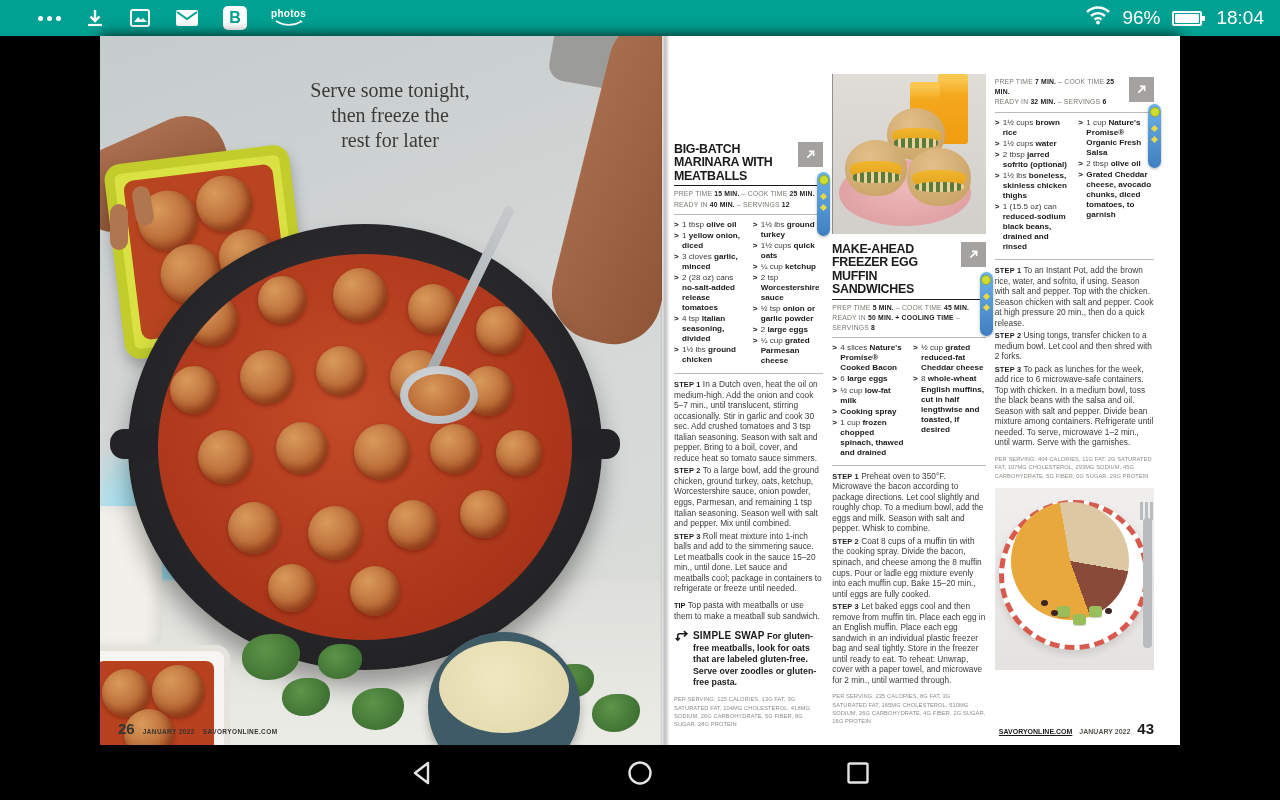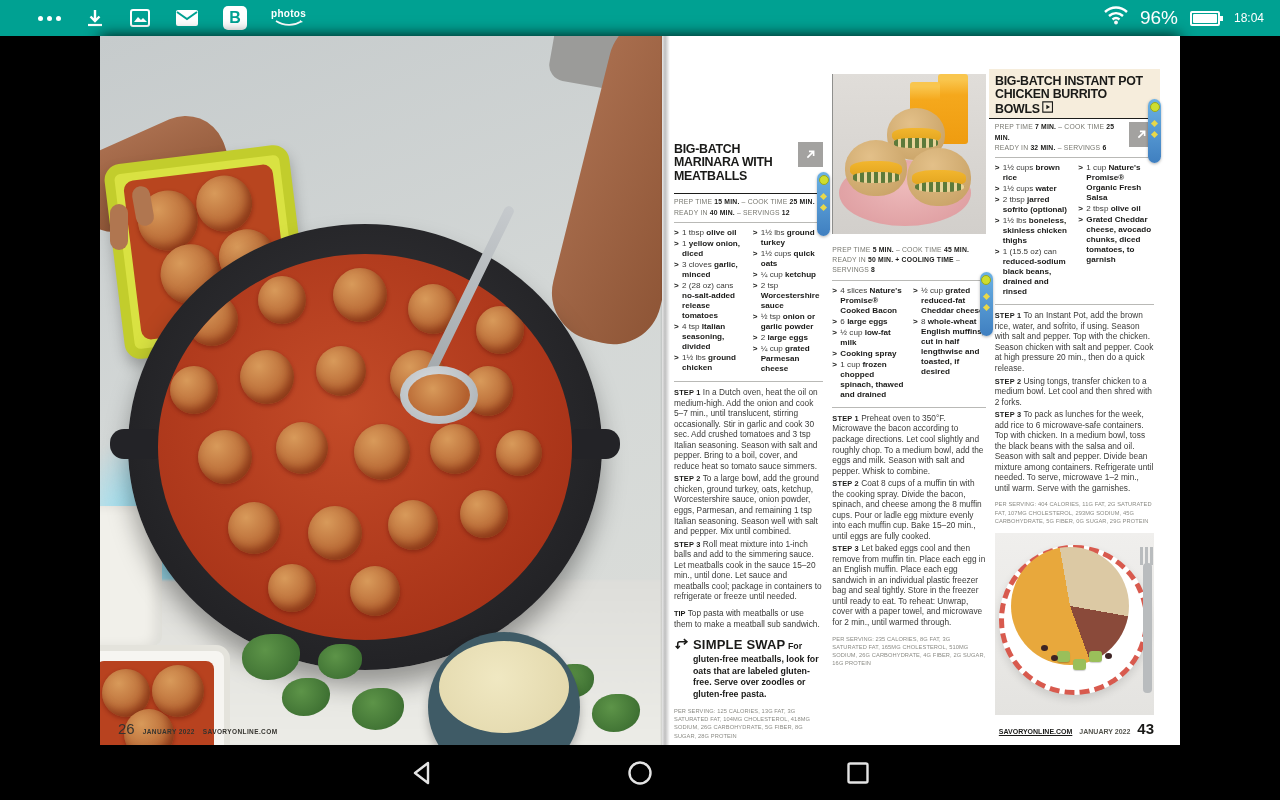--- a/index.html
+++ b/index.html
@@ -12,21 +12,21 @@
   .sb-left svg{display:block}
   .dots{display:flex;gap:4px}
   .dots i{width:5px;height:5px;border-radius:50%;background:#fff;display:block}
   .b-app{width:24px;height:24px;background:#fff;color:#00a192;border-radius:5px;font-weight:bold;font-size:16px;display:flex;align-items:center;justify-content:center;font-family:"Liberation Sans",sans-serif}
   .photos{display:flex;flex-direction:column;align-items:center;line-height:1}
   .photos i{font-style:normal;font-size:10px;font-weight:bold;letter-spacing:.3px}
   .sb-right{display:flex;align-items:center;gap:12px;font-size:19px}
   .batt{position:relative;width:30px;height:15px;border:2px solid #fff;border-radius:2px;margin-right:2px}
   .batt::after{content:"";position:absolute;right:-5px;top:3px;width:3px;height:5px;background:#fff}
   .batt i{position:absolute;inset:1px;background:#fff;display:block;border-radius:1px}
-  .sb-time{font-size:12px}
+  .sb-time{font-size:19px}
 
   
   .content{position:relative;height:709px;background:#000}
   .spread{position:absolute;left:100px;top:0;width:1080px;height:709px;display:flex;box-shadow:0 0 14px rgba(0,0,0,.9)}
   .page-left{position:relative;width:562px;height:709px;overflow:hidden;background:linear-gradient(160deg,#c6cbcc 0%,#d3d7d6 45%,#dcdeda 100%)}
   .page-right{position:relative;width:518px;height:709px;background:#fff;overflow:hidden}
   .gutter{position:absolute;left:560px;top:0;width:10px;height:709px;background:linear-gradient(90deg,rgba(0,0,0,0),rgba(0,0,0,.25),rgba(0,0,0,0));z-index:30;pointer-events:none}
 
   
   .blue-cloth{position:absolute;left:-40px;top:380px;width:280px;height:240px;background:radial-gradient(closest-side,#7fd2e8,#a9e0ee 65%,rgba(169,224,238,0));filter:blur(6px)}
@@ -45,21 +45,21 @@
   .pot-handle{position:absolute;width:56px;height:30px;background:#232327;border-radius:14px}
   .sauce{position:absolute;inset:30px;background:radial-gradient(circle at 45% 40%,#c34b28,#a83318 75%);border-radius:50%;overflow:hidden}
   .mb{position:absolute;border-radius:50%;background:radial-gradient(circle at 35% 30%,#d89a5a,#b3602e 72%);box-shadow:inset -4px -5px 8px rgba(110,25,8,.55),0 2px 4px rgba(80,15,5,.4)}
   .spoon-handle{position:absolute;left:360px;top:160px;width:10px;height:210px;background:linear-gradient(#c6cacd,#9fa5a9);transform:rotate(26deg);border-radius:5px;z-index:6}
   .spoon-head{position:absolute;left:300px;top:330px;width:78px;height:58px;background:radial-gradient(circle at 40% 35%,#d7dbde,#a9afb3);border-radius:50%;z-index:6}
   .spoon-head::after{content:"";position:absolute;inset:8px;background:radial-gradient(circle at 40% 35%,#d89a5a,#b3602e 75%);border-radius:50%}
   .leaf{position:absolute;border-radius:50% 40% 55% 45%;background:radial-gradient(circle at 40% 35%,#5d9448,#3c6e31 80%)}
   .parm{position:absolute;left:328px;top:596px;width:152px;height:150px;background:#3f5b66;border-radius:50%;box-shadow:0 6px 10px rgba(0,0,0,.25)}
   .parm-in{position:absolute;left:11px;right:11px;top:9px;height:92px;background:radial-gradient(circle at 45% 40%,#f0e8c2,#e0d5a8);border-radius:50%}
   .pg-foot-l{position:absolute;left:18px;bottom:8px;color:#35342f;display:flex;align-items:baseline;gap:8px;z-index:20}
-  .pg-foot-l .pgnum{font-size:15px;font-weight:normal}
+  .pg-foot-l .pgnum{font-size:15px;font-weight:bold}
   .pg-foot-l .ft{font-size:6.5px;font-weight:bold;letter-spacing:.4px}
 
   
   .cols{display:flex;gap:9px;padding:38px 26px 0 12px}
   .col{position:relative}
   .col1{width:150px}.col2{width:154px}.col3{width:160px}
   .vspace{height:68px}
   .photo{position:relative;overflow:hidden}
   .photo.egg{height:160px;margin-bottom:8px;border-left:1px solid #8f8f8d;padding-left:4px;background:linear-gradient(#dbd8d4,#cfccc8)}
   .egg-wall{position:absolute;inset:0;background:linear-gradient(#e0ddd9,#d2cfcb)}
@@ -70,21 +70,21 @@
   .muffin::after{content:"";position:absolute;left:12%;right:12%;top:58%;height:18%;background:repeating-linear-gradient(90deg,#5d7a3a 0 4px,#e8d49a 4px 7px);border-radius:40%}
   .photo.bowl{height:182px;margin-top:8px;background:linear-gradient(#f0efed,#e4e3e0)}
   .plate2{position:absolute;left:4px;top:12px;width:150px;height:150px;border-radius:50%;background:#fff;border:5px dashed #d85a4e;box-shadow:0 4px 8px rgba(0,0,0,.12)}
   .rice{position:absolute;left:16px;top:14px;width:118px;height:118px;border-radius:50%;background:conic-gradient(from 210deg,#e8a83c 0 140deg,#dcc9a4 140deg 250deg,#8a4a3a 250deg 310deg,#e8a83c 310deg 360deg)}
   .avoc{position:absolute;width:13px;height:11px;border-radius:3px;background:#9abf5a;box-shadow:0 1px 1px rgba(0,0,0,.2)}
   .bean{position:absolute;width:7px;height:6px;border-radius:50%;background:#3d2424}
   .fork{position:absolute;right:2px;top:30px;width:9px;height:130px;background:#b9bcbe;border-radius:4px}
   .fork::before{content:"";position:absolute;top:-16px;left:-3px;width:15px;height:18px;background:repeating-linear-gradient(90deg,#b9bcbe 0 3px,transparent 3px 5px)}
 
   .recipe{position:relative;font-size:8.3px;color:#3b3b39}
-  .r-head{display:flex;align-items:flex-start;gap:4px;border-bottom:1.6px solid #1c1c1a;padding-bottom:11px}
+  .r-head{display:flex;align-items:flex-start;gap:4px;border-bottom:1.6px solid #1c1c1a;padding-bottom:3px}
   .r-title{flex:1;font-size:13.2px;line-height:1.02;font-weight:800;color:#1a1a18;letter-spacing:-.3px;transform:scaleX(.94);transform-origin:left top}
   .cream .r-head{background:#f6eddc;margin:-5px -6px 0 -6px;padding:5px 6px 3px 6px}
   .share-btn{flex:0 0 auto;width:25px;height:25px;background:#a3a2a0;border:0;display:flex;align-items:center;justify-content:center;cursor:pointer}
   .share-btn svg{width:15px;height:15px}
   .play{display:inline-block;width:12px;height:12px;margin-left:2px;vertical-align:baseline}
   .prep-block{display:flex;align-items:flex-start;gap:4px;border-bottom:1px solid #b9b9b6;padding:3px 0 4px}
   .prep-lines{flex:1}
   .prep{font-size:6.8px;letter-spacing:.2px;color:#77776f;line-height:1.5}
   .prep .b{color:#1a1a18}
   .b{font-weight:bold;color:#1a1a18}
@@ -97,21 +97,21 @@
   .ing{position:relative;padding-left:8px;font-size:8.1px;line-height:1.24;margin-bottom:1px}
   .ing .gt{position:absolute;left:0;top:0;font-weight:bold;color:#1a1a18}
   .steps{padding-top:5px}
   .step{line-height:1.27;margin-bottom:2px}
   .step .b{font-size:7.4px;letter-spacing:.2px}
   .tip{margin-top:6px;line-height:1.3}
   .tip .b{font-size:7.4px}
   .swap{display:flex;gap:4px;margin-top:8px}
   .swap-ic{flex:0 0 auto;width:15px;height:15px}
   .swap-txt{font-weight:bold;color:#1a1a18;font-size:8.8px;line-height:1.3}
-  .swap-txt .b{font-size:13px;letter-spacing:.2px}
+  .swap-txt .b{font-size:10px;letter-spacing:.2px}
   .nutrition{margin-top:7px;font-size:5.7px;line-height:1.45;color:#8b8b85;letter-spacing:.1px;text-transform:uppercase}
 
   .banner{position:absolute;left:0;right:0;top:648px;text-align:center}
   .banner .tri{display:inline-block;width:0;height:0;border-left:4px solid transparent;border-right:4px solid transparent;border-top:6px solid #1a1a18;margin-bottom:3px}
   .banner .txt{font-size:8.6px;font-weight:800;letter-spacing:.6px;color:#1a1a18}
   .pg-foot-r{position:absolute;right:26px;bottom:8px;display:flex;align-items:baseline;gap:7px;color:#1a1a18}
   .pg-foot-r .site{font-size:7px;font-weight:bold;text-decoration:underline}
   .pg-foot-r .iss{font-size:7px;font-weight:bold;color:#55554f}
   .pg-foot-r .pgnum{font-size:15px;font-weight:bold}
 
@@ -237,20 +237,23 @@
         <div class="box-l">
             <div class="box-in" id="boxIn">
               <span class="mb" style="left: 6px; top: 8px; width: 48px; height: 48px;"></span>
               <span class="mb" style="left: 56px; top: 4px; width: 52px; height: 52px;"></span>
               <span class="mb" style="left: 28px; top: 48px; width: 50px; height: 50px;"></span>
             </div>
           </div>
         <div class="parm">
             <div class="parm-in"></div>
           </div>
+        <div class="caption">Serve some tonight,
+then freeze the
+rest for later</div>
         <div class="pg-foot-l">
           <span class="pgnum">26</span>
           <span class="ft">JANUARY 2022</span>
           <span class="ft">SAVORYONLINE.COM</span>
         </div>
       </section>
       <div class="gutter"></div>
 
       <section class="page-right">
         <div class="cols">
@@ -319,20 +322,28 @@
               <div class="egg-wall"></div>
               <div class="oj" style="right:18px;top:0;height:70px"></div>
               <div class="oj" style="right:46px;top:8px;height:60px"></div>
               <div class="plate"></div>
               <div class="muffin" style="left:54px;top:34px;width:58px;height:52px"></div>
               <div class="muffin" style="left:12px;top:66px;width:62px;height:56px"></div>
               <div class="muffin" style="left:74px;top:74px;width:64px;height:58px"></div>
             </div>
             <div id="r2">
                 <section class="recipe">
+                  <div class="r-head">
+                    <h3 class="r-title">MAKE-AHEAD FREEZER EGG MUFFIN SANDWICHES</h3>
+                    <button class="share-btn">
+                      <svg viewBox="0 0 24 24">
+                        <path d="M7 17 17 7M9.5 7H17v7.5" stroke="#fff" stroke-width="2.6" fill="none"></path>
+                      </svg>
+                    </button>
+                  </div>
                   <div class="prep-block">
                     <div class="prep-lines">
                       <p class="prep"><span>PREP TIME </span><span class="b">5 MIN.</span><span> – COOK TIME </span><span class="b">45 MIN.</span></p>
                       <p class="prep"><span>READY IN </span><span class="b">50 MIN. + COOLING TIME</span><span> – SERVINGS </span><span class="b">8</span></p>
                     </div>
                   </div>
                   <span class="charm">
                     <span class="charm-dot"></span>
                     <span class="charm-mini"></span>
                     <span class="charm-mini m2"></span>
@@ -355,26 +366,20 @@
                     <p class="step"><span class="b">STEP 2</span><span> Coat 8 cups of a muffin tin with the cooking spray. Divide the bacon, spinach, and cheese among the 8 muffin cups. Pour or ladle egg mixture evenly into each muffin cup. Bake 15–20 min., until eggs are fully cooked.</span></p>
                     <p class="step"><span class="b">STEP 3</span><span> Let baked eggs cool and then remove from muffin tin. Place each egg in an English muffin. Place each egg sandwich in an individual plastic freezer bag and seal tightly. Store in the freezer until ready to eat. To reheat: Unwrap, cover with a paper towel, and microwave for 2 min., until warmed through.</span></p>
                   </div>
                   <p class="nutrition">PER SERVING: 235 CALORIES, 8G FAT, 3G SATURATED FAT, 165MG CHOLESTEROL, 510MG SODIUM, 26G CARBOHYDRATE, 4G FIBER, 2G SUGAR, 16G PROTEIN</p>
                 </section>
               </div>
           </div>
           <div class="col col3">
             <div id="r3">
                 <section class="recipe cream">
-                  <div class="r-head">
-                    <h3 class="r-title">BIG-BATCH INSTANT POT CHICKEN BURRITO BOWLS<span class="play"><svg viewBox="0 0 14 14">
-                          <rect x="1" y="1" width="12" height="12" fill="none" stroke="#1a1a18" stroke-width="1.4"></rect>
-                          <path d="M5.4 4.3 10 7 5.4 9.7z" fill="#1a1a18"></path>
-                        </svg></span></h3>
-                  </div>
                   <div class="prep-block">
                     <div class="prep-lines">
                       <p class="prep"><span>PREP TIME </span><span class="b">7 MIN.</span><span> – COOK TIME </span><span class="b">25 MIN.</span></p>
                       <p class="prep"><span>READY IN </span><span class="b">32 MIN.</span><span> – SERVINGS </span><span class="b">6</span></p>
                     </div>
                     <button class="share-btn">
                       <svg viewBox="0 0 24 24">
                         <path d="M7 17 17 7M9.5 7H17v7.5" stroke="#fff" stroke-width="2.6" fill="none"></path>
                       </svg>
                     </button>

